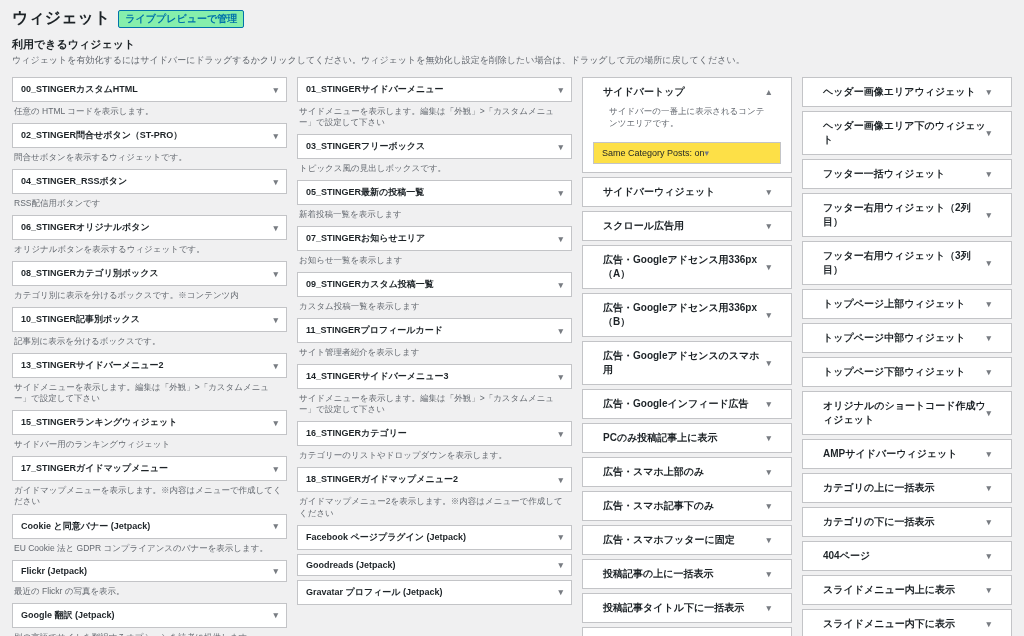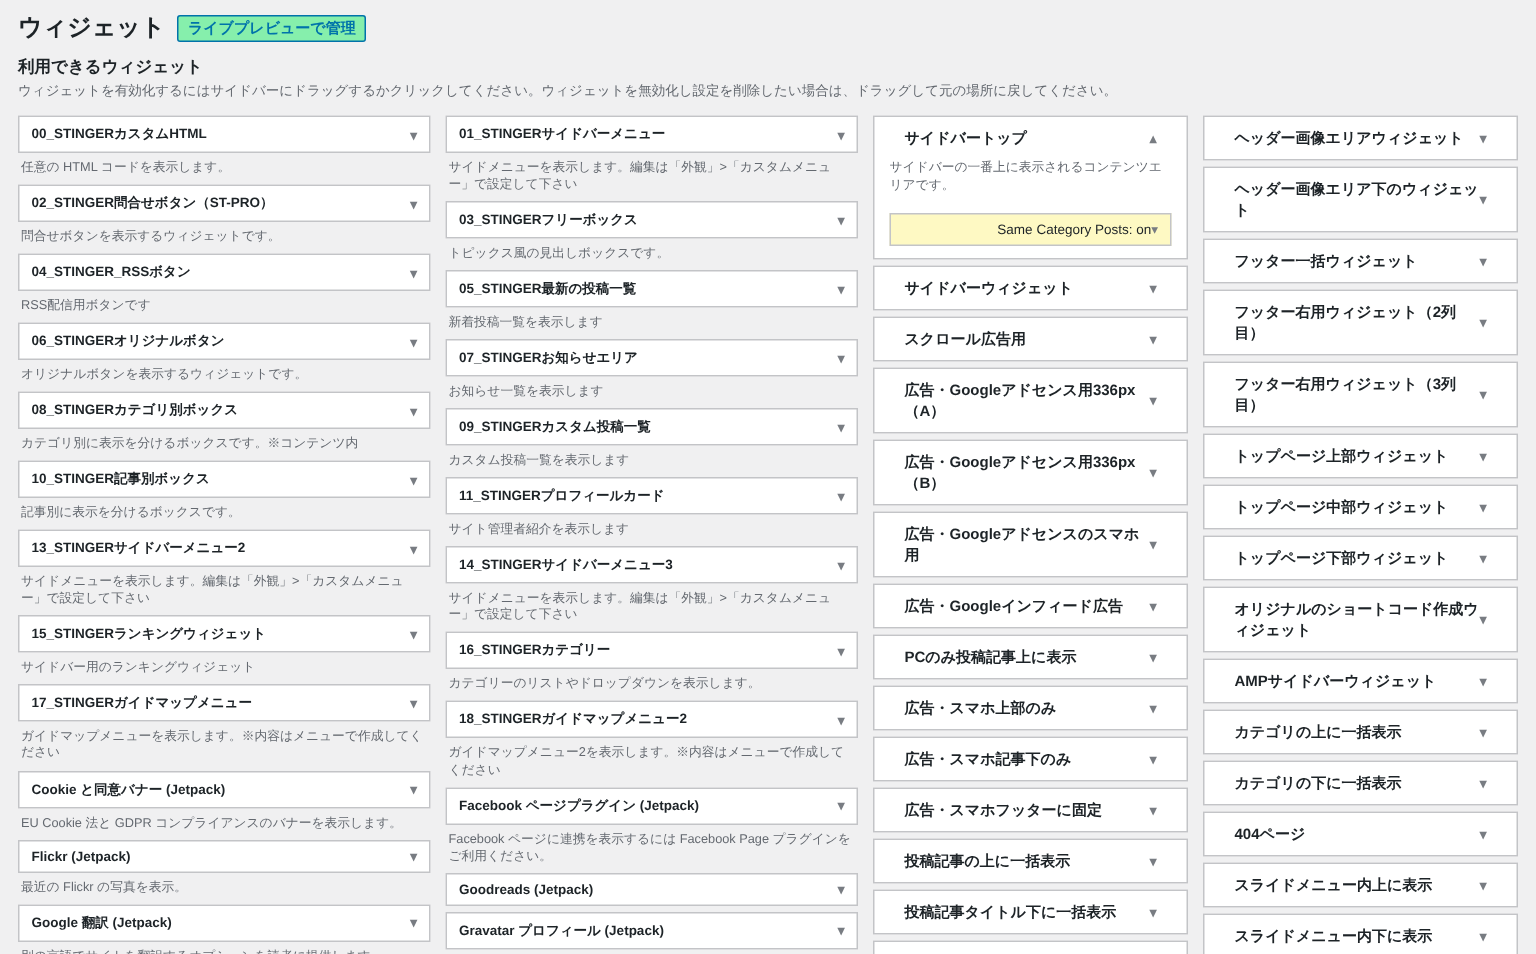--- a/index.html
+++ b/index.html
@@ -9,23 +9,23 @@
 .subtitle { font-size: 11px; font-weight: 600; margin-bottom: 2px; }
 .subdesc { font-size: 9px; color: #646970; margin-bottom: 10px; }
 .cols { display: flex; gap: 10px; align-items: flex-start; }
 .col { flex: 1; }
 .col.narrow { flex: 0 0 210px; }
 .widget, .area { background: #fff; border: 1px solid #c3c4c7; margin-bottom: 4px; position: relative; }
 .widget-title, .area-title { padding: 5px 8px; font-size: 9px; font-weight: 700; display: flex; justify-content: space-between; align-items: center; cursor: pointer; }
 .area-title { font-size: 10px; padding: 7px 20px; }
 .chev { color: #787c82; font-size: 9px; }
 .widget-desc { font-size: 8.5px; color: #646970; padding: 0 2px 6px 2px; line-height: 1.3; }
-.area.open .area-desc { font-size: 8.5px; color: #646970; padding: 0 10px 6px; }
+.area.open .area-desc { font-size: 8.5px; color: #646970; padding: 0 26px 6px; }
 .area.open .area-body { padding: 6px 10px 8px; }
-.chooser { background: #fef9c3; border: 1px solid #c3c4c7; padding: 5px 8px; font-size: 9px; display: flex; justify-content: flex-end; align-items: center; }
+.chooser { background: #fde047; border: 1px solid #c3c4c7; padding: 5px 8px; font-size: 9px; display: flex; justify-content: flex-start; align-items: center; }
 </style>
 </head>
 <body>
 
 <h1>
   <span>ウィジェット</span>
   <a class="live-btn">ライブプレビューで管理</a>
 </h1>
 
 <div class="subtitle">利用できるウィジェット</div>
@@ -182,21 +182,20 @@
       <span class="chev">▾</span>
     </div>
       </div>
     <div class="widget-desc">ガイドマップメニュー2を表示します。※内容はメニューで作成してください</div>
       <div class="widget">
     <div class="widget-title">
       <span>Facebook ページプラグイン (Jetpack)</span>
       <span class="chev">▾</span>
     </div>
       </div>
-    <div class="widget-desc">Facebook ページに連携を表示するには Facebook Page プラグインをご利用ください。</div>
       <div class="widget">
     <div class="widget-title">
       <span>Goodreads (Jetpack)</span>
       <span class="chev">▾</span>
     </div>
       </div>
       <div class="widget">
     <div class="widget-title">
       <span>Gravatar プロフィール (Jetpack)</span>
       <span class="chev">▾</span>

